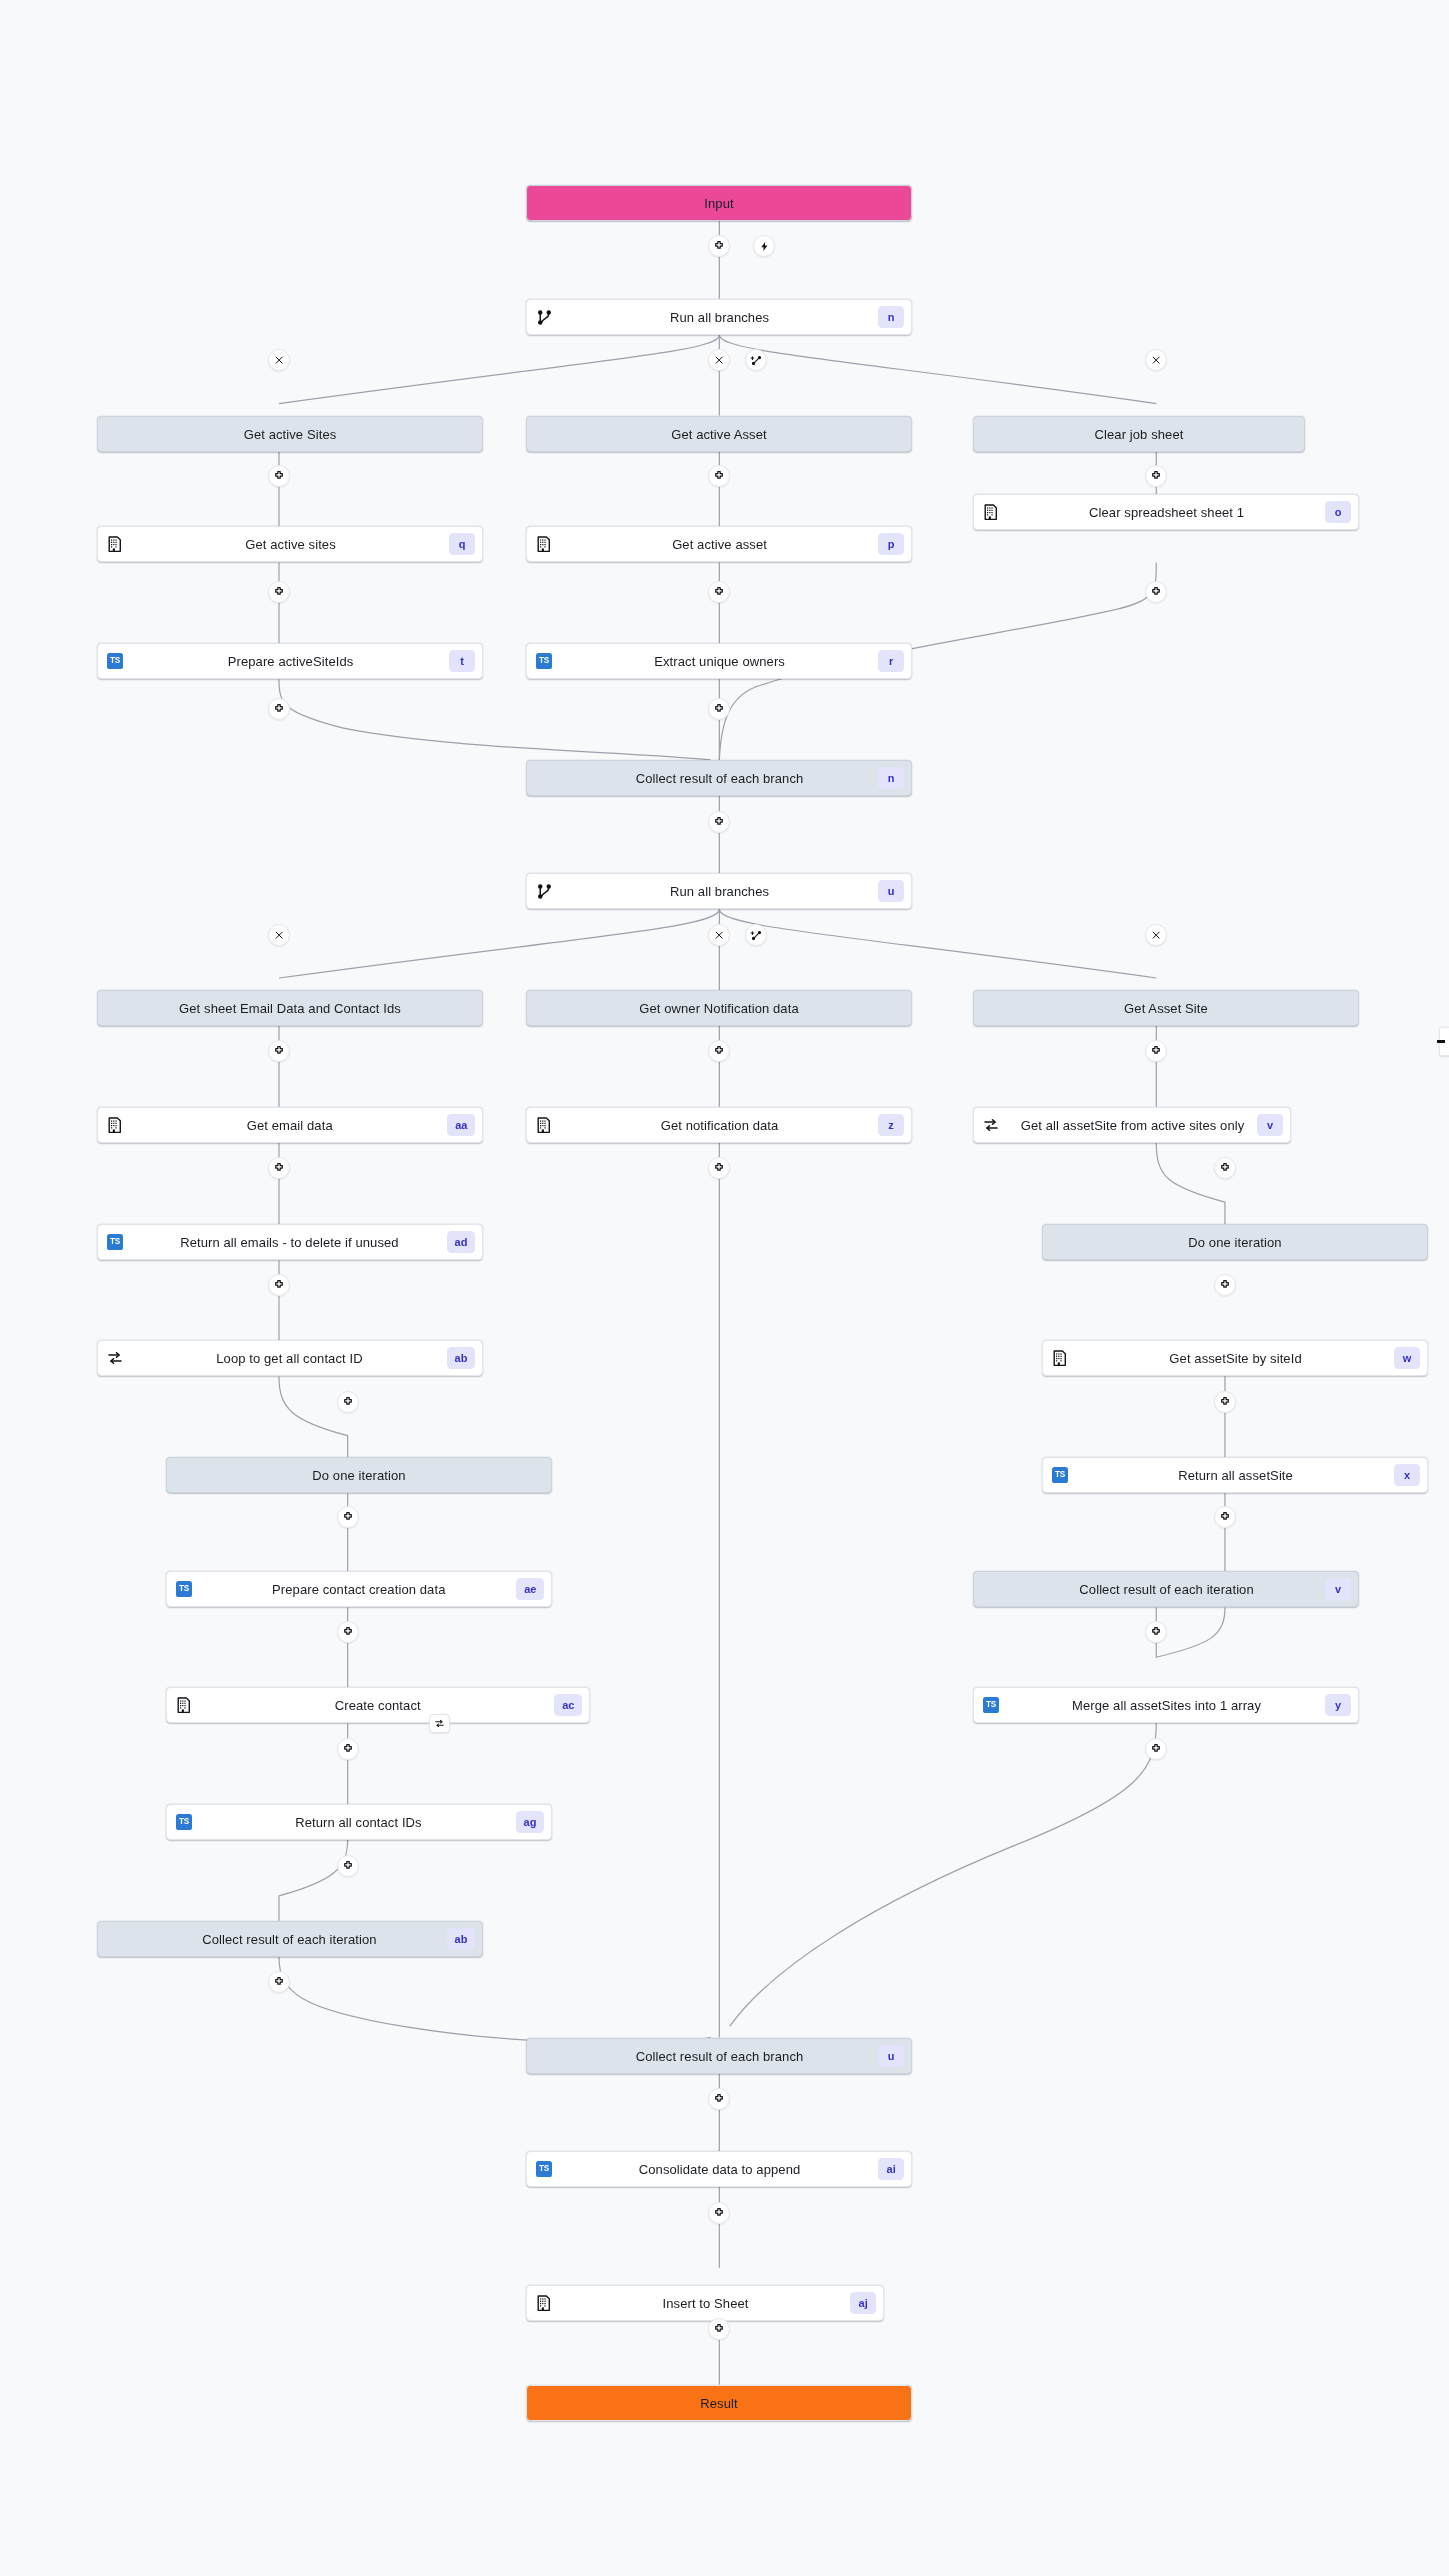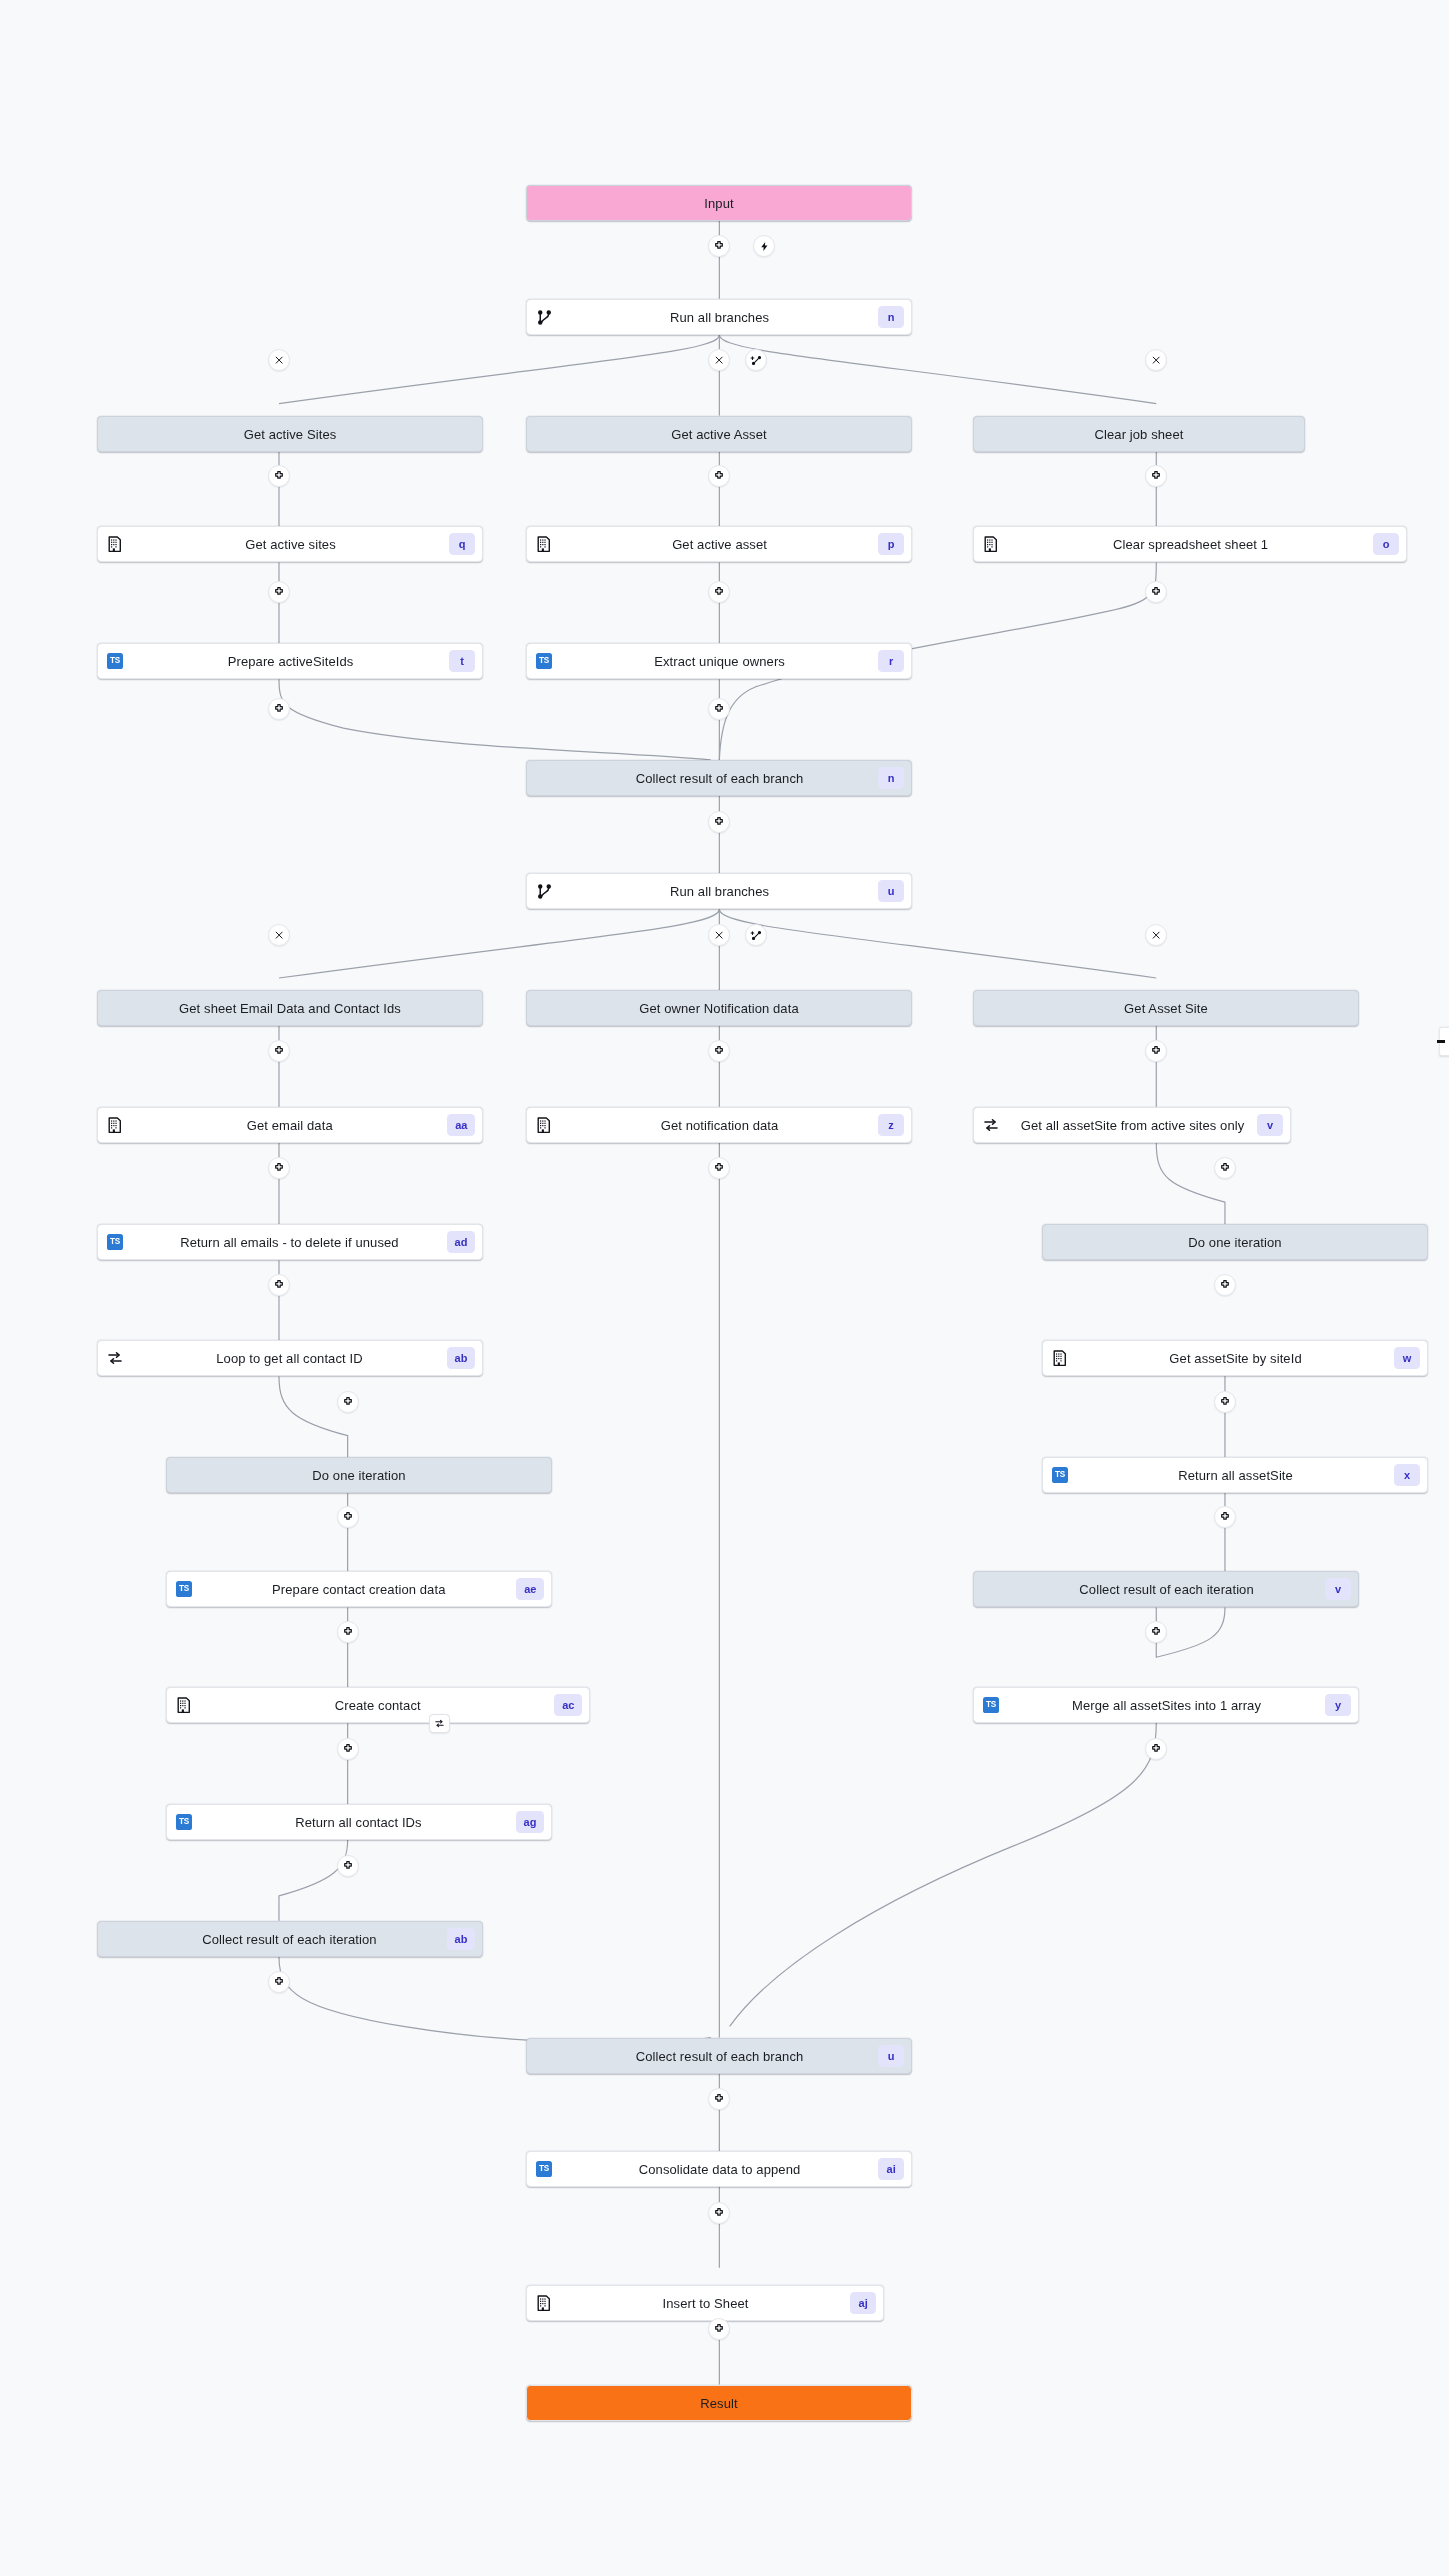--- a/index.html
+++ b/index.html
@@ -44,21 +44,21 @@
     background: #ffffff;
     border: 0.9px solid #e2e5ea;
   }
   
   .node.group {
     background: #dde3ea;
     border: 0.9px solid #ccd3dc;
   }
   
   .node.terminal-in {
-    background: #f9a8d4;
+    background: #ec4899;
     border: 0.9px solid #ccd3dc;
   }
   .node.terminal-out {
     background: #f97316;
     border: 0.9px solid #e2e5ea;
   }
 
   
   .nicon {
     width: 34px;
@@ -262,21 +262,21 @@
               <rect x="9.8" y="9.8" width="1.5" height="1.5"></rect>
               <rect x="4.4" y="12.6" width="1.5" height="1.5"></rect>
               <rect x="9.8" y="12.6" width="1.5" height="1.5"></rect>
               <rect x="6.6" y="15.2" width="2.6" height="3.6"></rect>
             </g>
           </svg>
         </div>
         <div class="label">Get active asset</div>
         <div class="idb">p</div>
       </div>
-      <div class="node step" style="left: 973px; top: 526px; width: 434px;">
+      <div class="node step" style="left: 973px; top: 494px; width: 386px;">
         <div class="nicon">
           <svg width="15.5" height="16.3" viewBox="0 0 18 20" fill="none">
             <path d="M2.2 1.2 H12.2 L15.8 4.6 V18.8 H2.2 Z" fill="#ffffff" stroke="#111318" stroke-width="1.7" stroke-linejoin="round"></path>
             <g fill="#111318">
               <rect x="4.4" y="4.2" width="1.5" height="1.5"></rect>
               <rect x="7.1" y="4.2" width="1.5" height="1.5"></rect>
               <rect x="9.8" y="4.2" width="1.5" height="1.5"></rect>
               <rect x="4.4" y="7" width="1.5" height="1.5"></rect>
               <rect x="7.1" y="7" width="1.5" height="1.5"></rect>
               <rect x="9.8" y="7" width="1.5" height="1.5"></rect>

